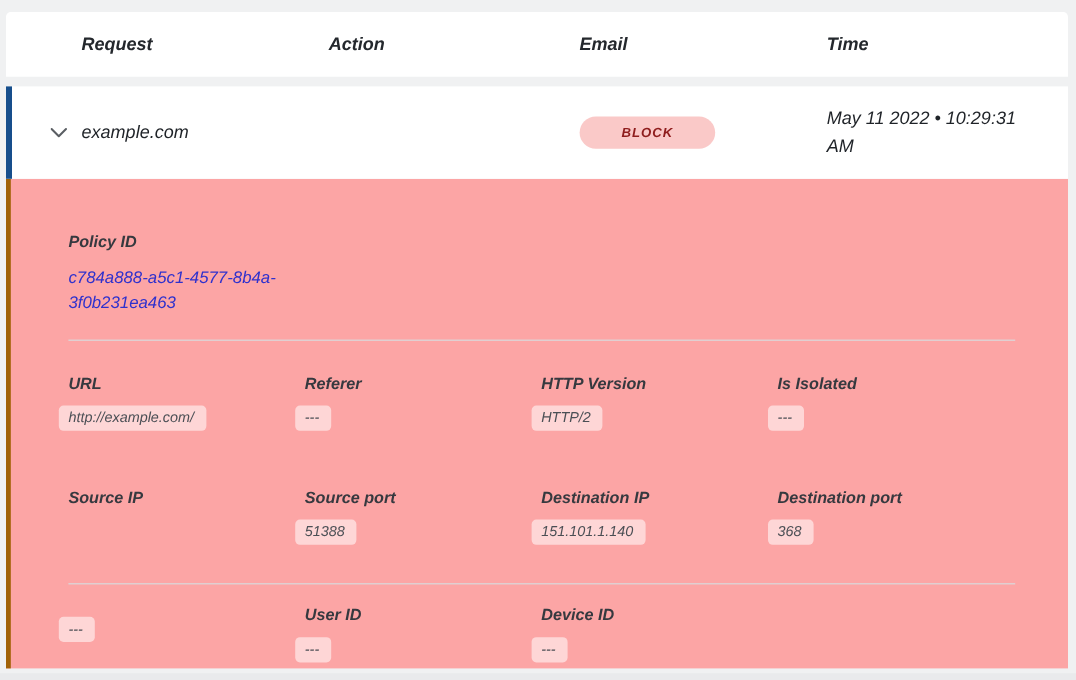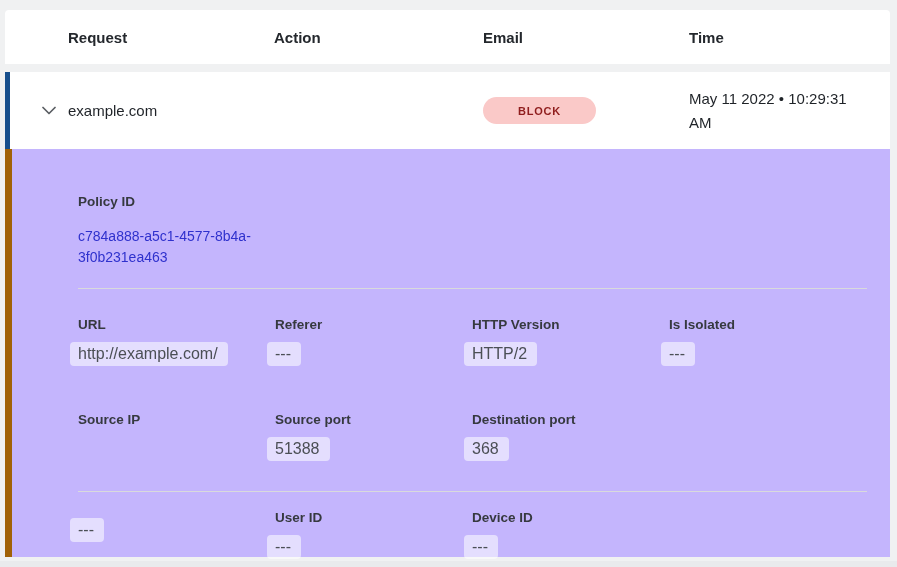--- a/index.html
+++ b/index.html
@@ -3,21 +3,21 @@
 <meta charset="utf-8">
 <style>
   * { margin:0; padding:0; box-sizing:border-box; }
   html,body { width:897px; height:567px; }
   body {
     background:#f0f1f2;
     font-family:"Liberation Sans", sans-serif;
     color:#1f2328;
     overflow:hidden;
   }
-  .viewport { position:relative; width:823px; height:567px; }
+  .viewport { position:relative; width:823px; height:567px;font-style:italic; }
 
   .card { position:absolute; left:5px; top:10px; width:885px; }
 
   
   .thead {
     background:#ffffff;
     height:54px;
     border-radius:4px 4px 0 0;
     display:grid;
     grid-template-columns:206px 209px 206px 1fr;
@@ -63,47 +63,47 @@
     letter-spacing:0.8px;
   }
   .time-cell {
     max-width:180px;
     line-height:24px;
     color:#1f2328;
   }
 
   
   .details {
-    background:#c4b5fd;
-    border-left:7px solid #a16207;
+    background:#fca5a5;
+    border-left:4px solid #a16207;
     min-height:408px;
-    padding:44px 25px 0 66px;
+    padding:44px 25px 0 48px;
   }
   .field-label {
     font-size:13.5px;
     font-weight:bold;
     color:#36393f;
     line-height:17px;
   }
   .field-value {
     margin-top:12px;
-    font-size:16px;
+    font-size:12px;
     color:#4b4f55;
     line-height:17px;
   }
   .field-value .pill {
     background:rgba(255,255,255,0.55);
     border-radius:4px;
     padding:3px 10px 4px 8px;
     margin-left:-8px;
     cursor:pointer;
   }
   .policy-link {
     display:block;
-    margin-top:16px;
+    margin-top:11px;
     width:192px;
     font-size:14px;
     line-height:21px;
     color:#2f31cd;
     text-decoration:none;
     cursor:pointer;
     word-break:break-word;
   }
   .divider { height:1px; background:#d9dadc; width:789px; }
   .divider-1 { margin-top:20px; }
@@ -180,20 +180,24 @@
 
       <div class="dgrid dgrid-2">
         <div class="field">
           <div class="field-label">Source IP</div>
         </div>
         <div class="field">
           <div class="field-label">Source port</div>
           <div class="field-value"><span class="pill">51388</span></div>
         </div>
         <div class="field">
+          <div class="field-label">Destination IP</div>
+          <div class="field-value"><span class="pill">151.101.1.140</span></div>
+        </div>
+        <div class="field">
           <div class="field-label">Destination port</div>
           <div class="field-value"><span class="pill">368</span></div>
         </div>
       </div>
 
       <div class="divider divider-2"></div>
 
       <div class="dgrid dgrid-3">
         <div class="field">
           <div class="field-value"><span class="pill">---</span></div>

